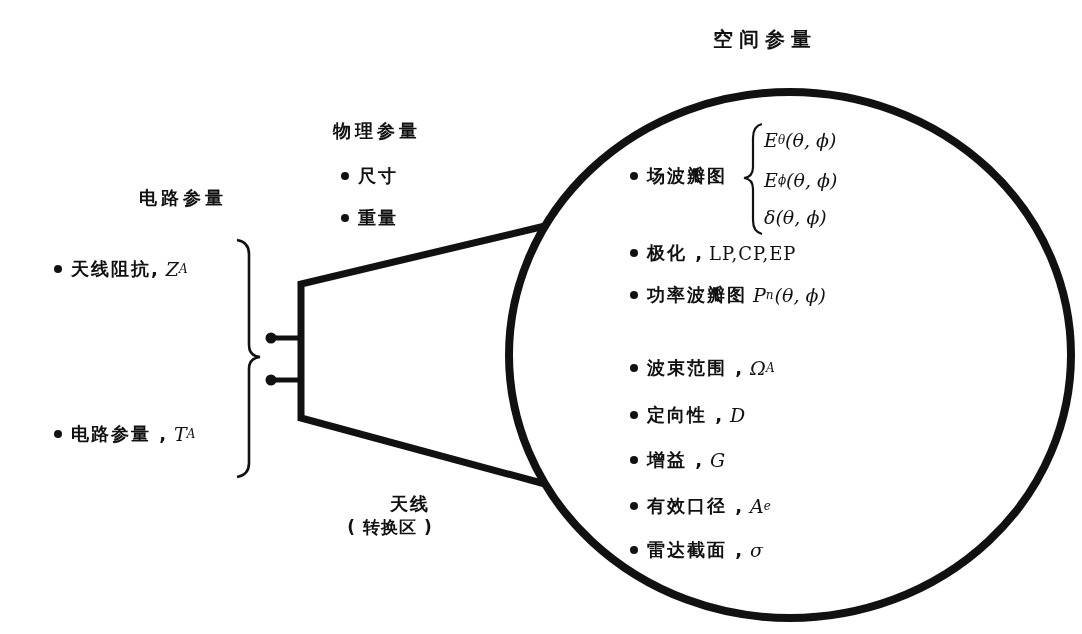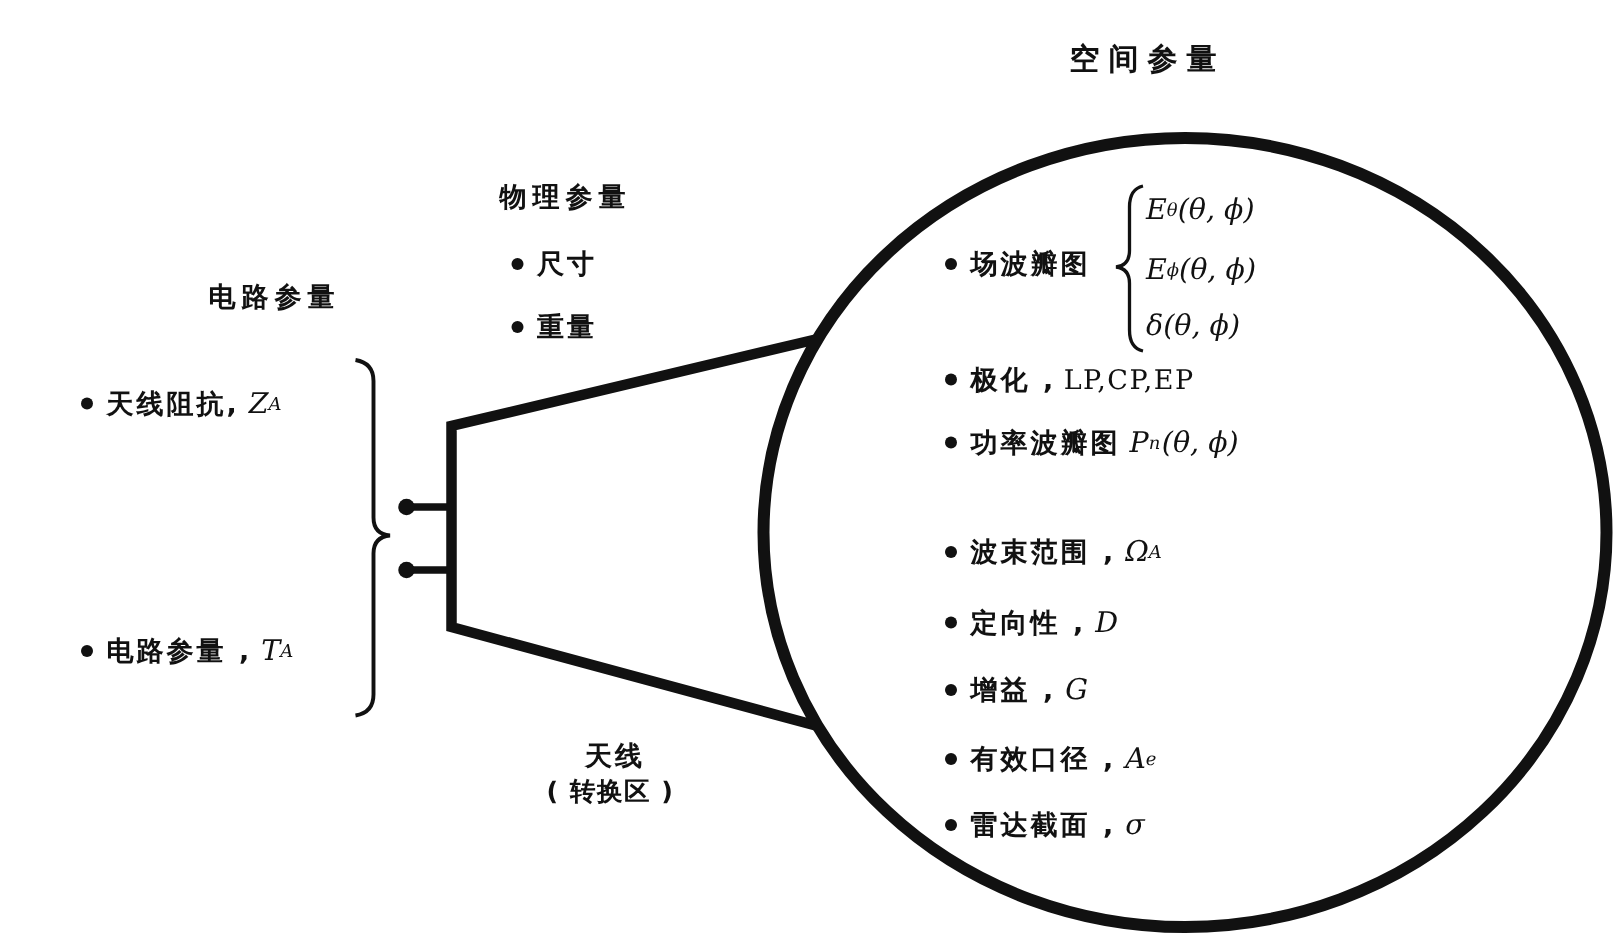--- a/index.html
+++ b/index.html
@@ -72,21 +72,21 @@
   </div>
   <div class="row" style="left:54px; top:421px;">
     <span class="dot"></span>
     <span>电路参量 ,</span>
     <span class="mvar">T</span>
       <sub>A</sub>
   </div>
 
 
   <div class="centered-label" style="left:360px; top:492px; width:100px; font-size:18px; letter-spacing:2px;">天线</div>
-  <div class="centered-label" style="left:337px; top:516px; width:140px; font-size:17px; letter-spacing:1px;">( 转换区 )</div>
+  <div class="centered-label" style="left:320px; top:516px; width:140px; font-size:17px; letter-spacing:1px;">( 转换区 )</div>
 
   <div class="row" style="left:630px; top:163px;">
     <span class="dot"></span>
     <span>场波瓣图</span>
   </div>
   <div class="formula" style="left:764px; top:127px;">
     <span>E</span>
       <sub>θ</sub>
       <span>(θ, ϕ)</span>
   </div>

